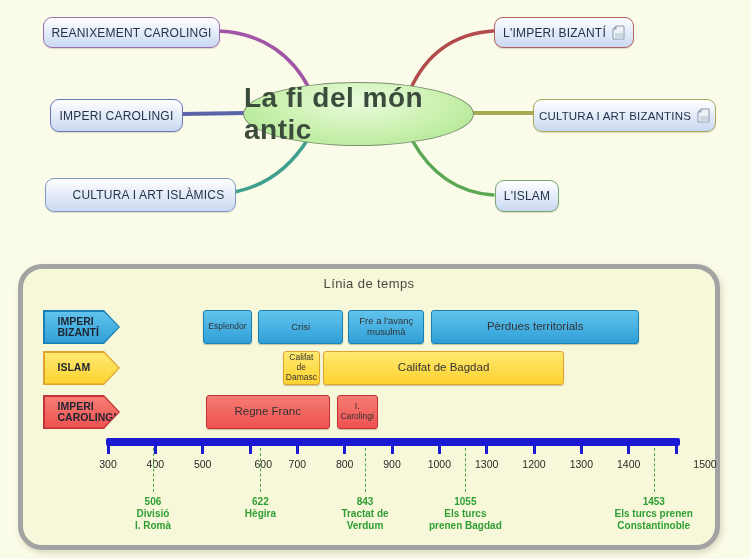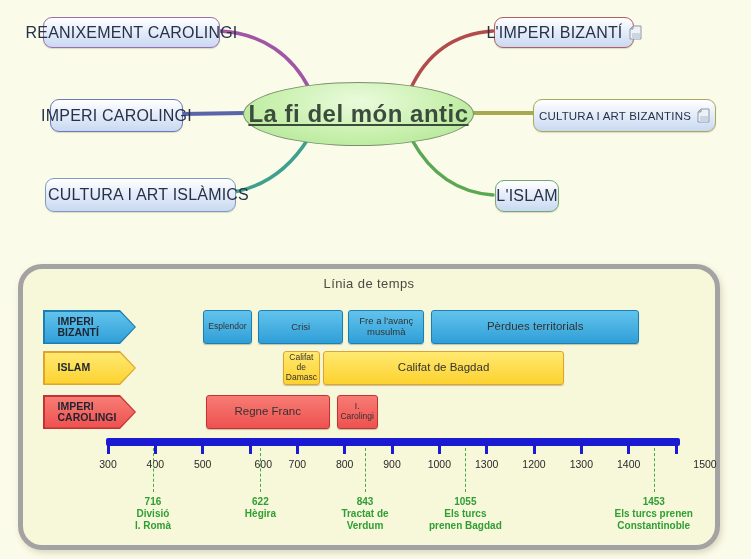--- a/index.html
+++ b/index.html
@@ -8,50 +8,50 @@
     background:#fbfbe9;
     font-family:"Liberation Sans", sans-serif;
   }
   
   #mindmap{position:absolute;left:0;top:0;width:751px;height:262px;}
   #connectors{position:absolute;left:0;top:0;}
   .mm-node{
     position:absolute;display:flex;align-items:center;justify-content:center;
     gap:6px;border-radius:9px;white-space:nowrap;
     background:linear-gradient(#ffffff 0%,#e6edf9 45%,#c9d9f2 100%);
-    font-size:16px;color:#25324a;letter-spacing:.2px;
+    font-size:12px;color:#25324a;letter-spacing:.2px;
     box-shadow:0 1px 1px rgba(120,120,90,.25);
   }
   #node-reanixement      {left:43px; top:17px; width:175px;height:29px;border:1.5px solid #9a6fae;}
   #node-imperi-carolingi {left:50px; top:99px; width:131px;height:31px;border:1.5px solid #6b79b8;}
   #node-cultura-islamics {left:45px; top:178px;width:173px;height:32px;border:1.5px solid #7e9cc0;padding-left:16px;}
   #node-imperi-bizanti   {left:494px;top:17px; width:138px;height:29px;border:1.5px solid #b06060;}
   #node-cultura-bizantins{left:533px;top:99px; width:181px;height:31px;border:1.5px solid #a9a95c;font-size:11.5px;}
   #node-islam            {left:495px;top:180px;width:62px; height:30px;border:1.5px solid #74a874;}
   #center-topic{
     position:absolute;left:243px;top:82px;width:229px;height:62px;
     border:1.5px solid #7a8f6e;border-radius:50%;
     background:radial-gradient(ellipse at 50% 30%, #eafbdd 0%, #c8f0ad 55%, #a9e48d 100%);
     display:flex;align-items:center;justify-content:center;
-    font-size:24px;font-weight:bold;color:#3c4c3c;letter-spacing:.5px;text-decoration:underline;
+    font-size:28px;font-weight:bold;color:#3c4c3c;letter-spacing:.5px;
   }
   .note-icon{display:inline-flex;flex:0 0 auto;}
   
   #timeline-panel{
     position:absolute;left:18px;top:264px;width:692px;height:276px;
     background:#f7f7d9;border:5px solid #a3a3a3;border-radius:24px;
     box-shadow:2px 3px 6px rgba(140,140,100,.3);
     text-decoration:underline;
   }
   #timeline-title{
     position:absolute;left:0;top:7px;width:100%;text-align:center;
     font-size:13px;color:#4a4a42;letter-spacing:.4px;
   }
   .row-arrow{position:absolute;left:20px;width:77px;height:34px;
-    clip-path:polygon(0 0,calc(100% - 16px) 0,100% 50%,calc(100% - 16px) 100%,0 100%);padding-left:16px;}
+    clip-path:polygon(0 0,calc(100% - 16px) 0,100% 50%,calc(100% - 16px) 100%,0 100%);}
   .row-arrow .inner{
     position:absolute;inset:1.5px;
     clip-path:polygon(0 0,calc(100% - 15px) 0,100% 50%,calc(100% - 15px) 100%,0 100%);
     display:flex;align-items:center;
     padding-left:13px;box-sizing:border-box;
     font-size:10.5px;font-weight:bold;color:#1e2430;line-height:11.5px;
     white-space:pre-line;
   }
   #arrow-bizanti {top:41px; background:#1b7fb4;}
   #arrow-bizanti .inner{background:linear-gradient(#62c3ec,#2f9fd8);}
@@ -168,21 +168,21 @@
       <div class="axis-tick" style="left: 509.5px;"></div>
       <div class="year-label" style="left: 511px;">1200</div>
       <div class="axis-tick" style="left: 556.833px;"></div>
       <div class="year-label" style="left: 558.333px;">1300</div>
       <div class="axis-tick" style="left: 604.167px;"></div>
       <div class="year-label" style="left: 605.667px;">1400</div>
       <div class="axis-tick" style="left: 651.5px;"></div>
       <div class="year-label" style="left: 653px; padding-left: 29px;">1500</div>
       <div class="event-line" style="left: 129.967px;"></div>
       <div class="event-text" style="left: 129.967px;">
-        <div>716</div>
+        <div>506</div>
         <div>Divisió</div>
         <div>I. Romà</div>
       </div>
       <div class="event-line" style="left: 237.413px;"></div>
       <div class="event-text" style="left: 237.413px;">
         <div>622</div>
         <div>Hègira</div>
       </div>
       <div class="event-line" style="left: 342.02px;"></div>
       <div class="event-text" style="left: 342.02px;">

